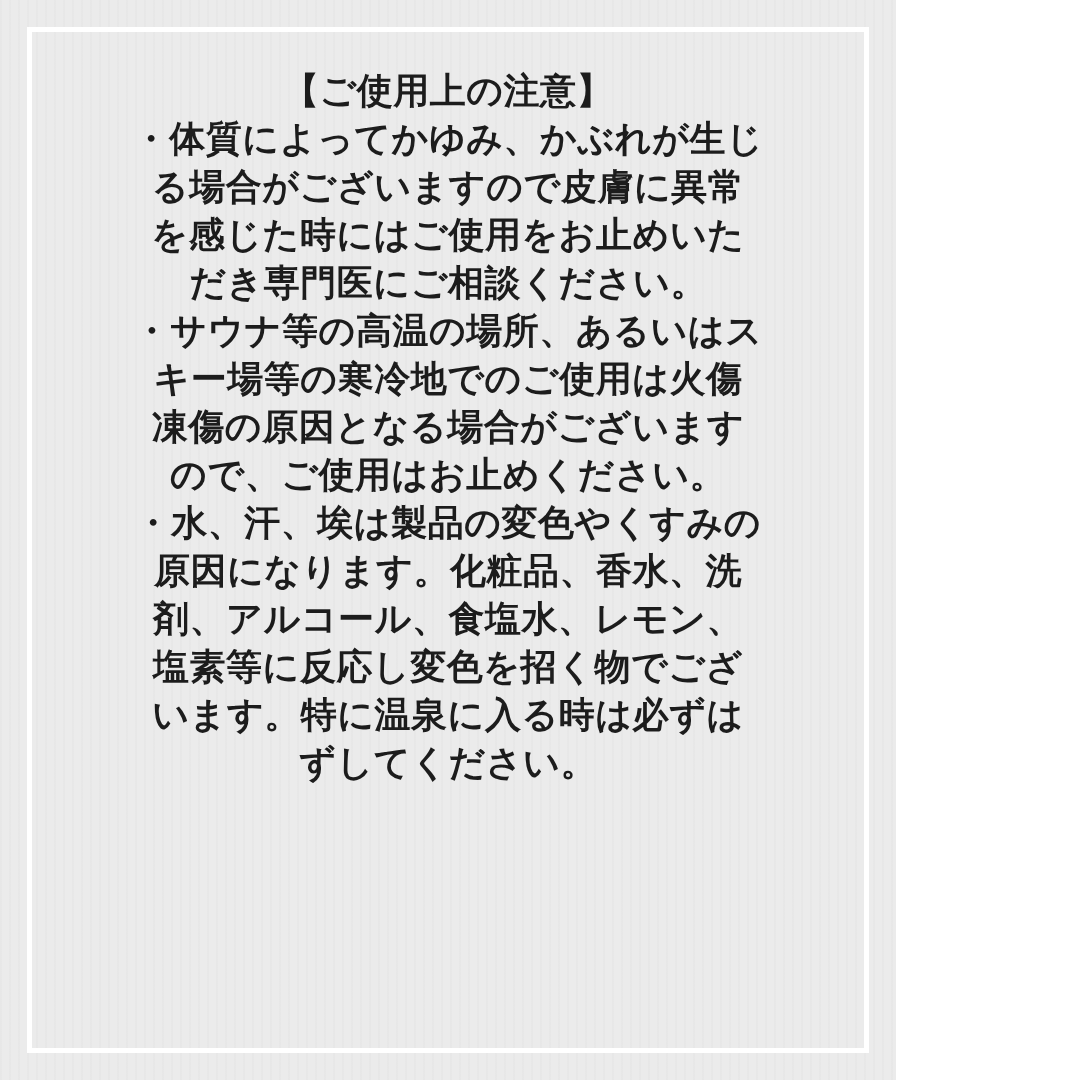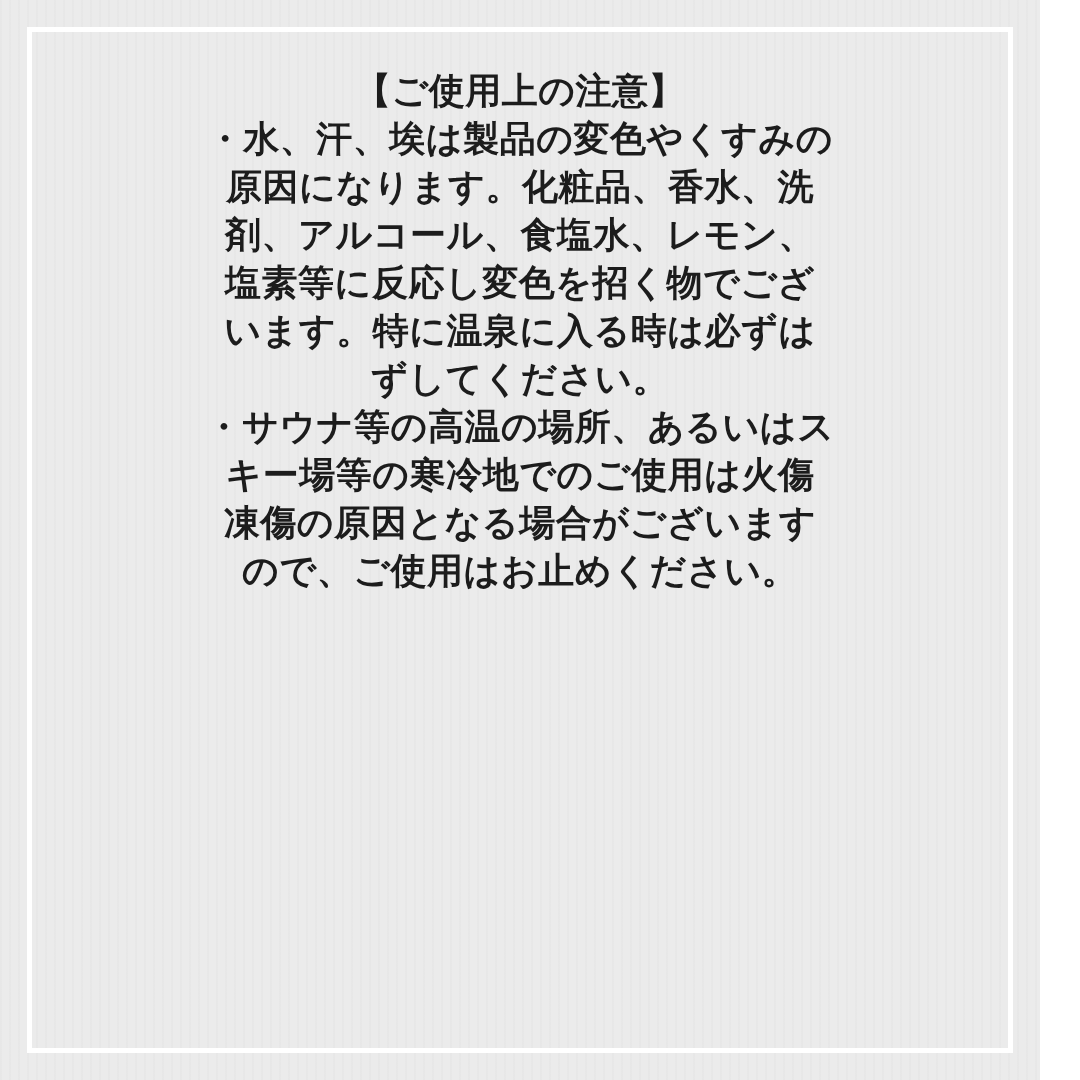--- a/index.html
+++ b/index.html
@@ -7,21 +7,21 @@
     --frame:#ffffff;
     --ink:#1c1c1c;
   }
   html,body{margin:0;padding:0;}
   body{
     width:1080px;height:1080px;
     font-family:"DejaVu Serif","Liberation Serif",serif;
   }
   .canvas{
     position:relative;
-    width:1040px;height:1080px;
+    width:896px;height:1080px;
     background-color:var(--bg);
     
     background-image:
       repeating-linear-gradient(90deg, rgba(0,0,0,0.015) 0 2px, transparent 2px 9px),
       repeating-linear-gradient(0deg, rgba(255,255,255,0.025) 0 3px, transparent 3px 11px);
     overflow:hidden;
   }
   .frame{
     position:absolute;
     top:27px;left:27px;right:27px;bottom:27px;
@@ -48,24 +48,28 @@
     white-space:pre-line;
   }
 </style>
 </head>
 <body>
 
 <div class="canvas">
   <div class="frame"></div>
   <div class="content">
     <h1 class="notice-title">【ご使用上の注意】</h1>
+    <p class="notice-item">・体質によってかゆみ、かぶれが生じ
+る場合がございますので皮膚に異常
+を感じた時にはご使用をお止めいた
+だき専門医にご相談ください。</p>
+    <p class="notice-item">・サウナ等の高温の場所、あるいはス
+キー場等の寒冷地でのご使用は火傷
+凍傷の原因となる場合がございます
+ので、ご使用はお止めください。</p>
     <p class="notice-item">・水、汗、埃は製品の変色やくすみの
 原因になります。化粧品、香水、洗
 剤、アルコール、食塩水、レモン、
 塩素等に反応し変色を招く物でござ
 います。特に温泉に入る時は必ずは
 ずしてください。</p>
-    <p class="notice-item">・サウナ等の高温の場所、あるいはス
-キー場等の寒冷地でのご使用は火傷
-凍傷の原因となる場合がございます
-ので、ご使用はお止めください。</p>
   </div>
 </div>
 
 </body></html>

